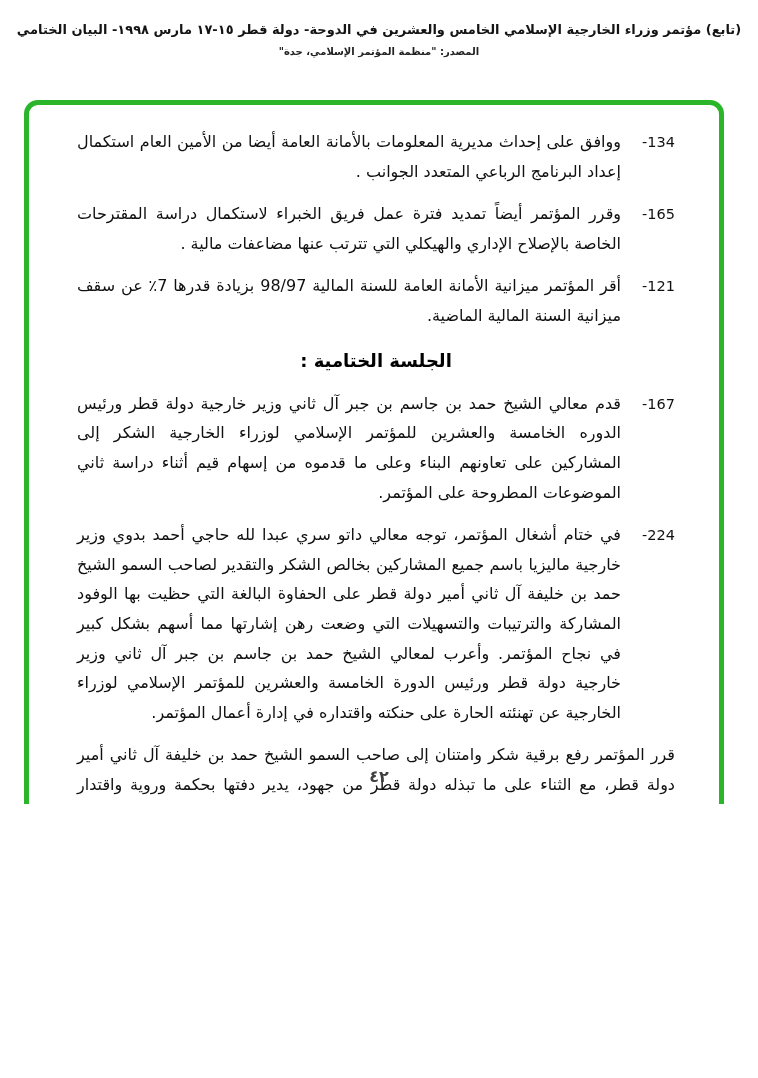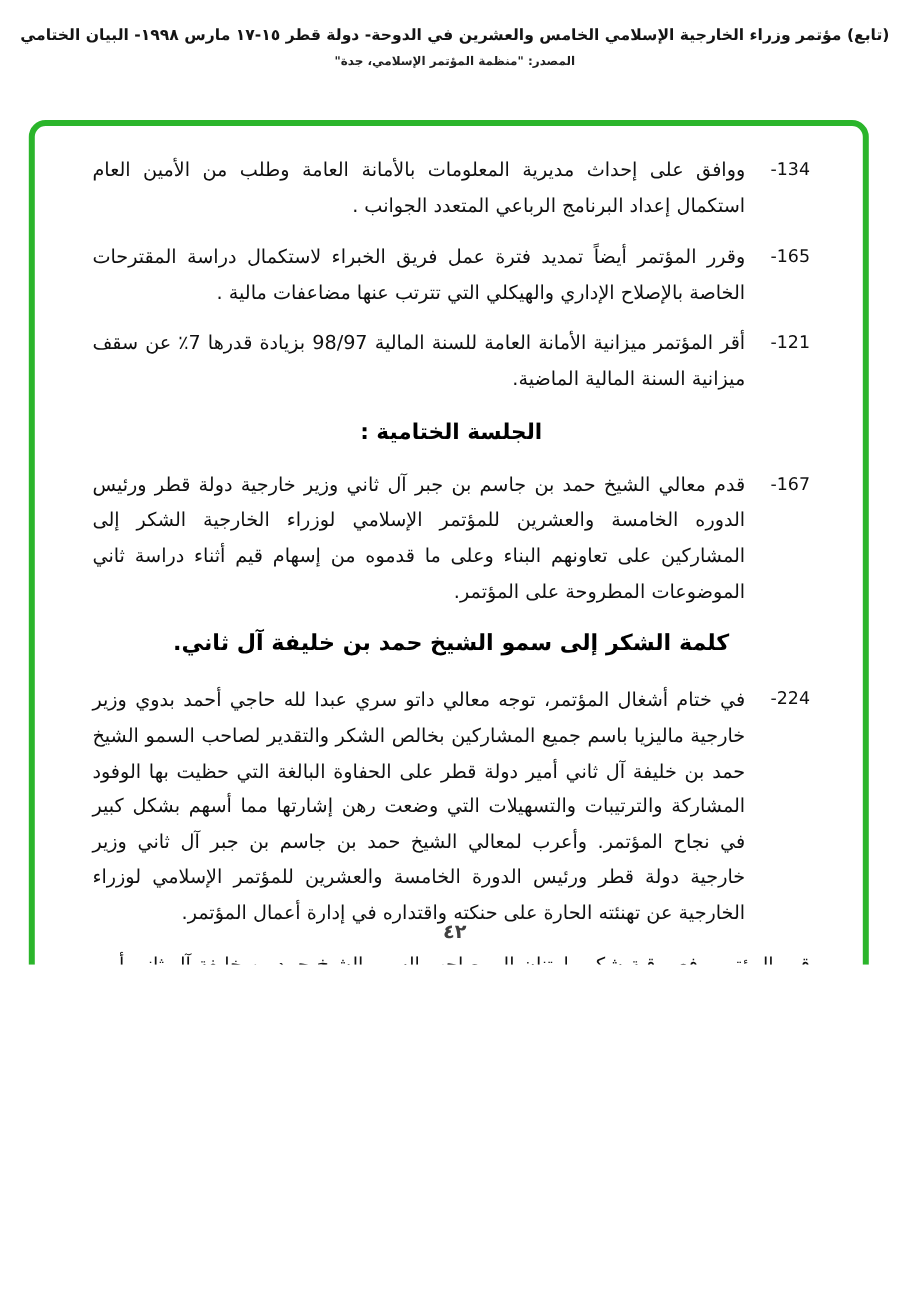--- a/index.html
+++ b/index.html
@@ -101,41 +101,40 @@
 
   <div class="doc-header">(تابع) مؤتمر وزراء الخارجية الإسلامي الخامس والعشرين في الدوحة- دولة قطر ١٥-١٧ مارس ١٩٩٨- البيان الختامي</div>
 
   <div class="doc-source">المصدر: "منظمة المؤتمر الإسلامي، جدة"</div>
 
   <div class="green-box">
     <div class="content">
 
       <div class="item">
         <div class="item-num">134-</div>
-        <div class="item-text">ووافق على إحداث مديرية المعلومات بالأمانة العامة وطلب من الأمين العام استكمال إعداد البرنامج الرباعي المتعدد الجوانب .</div>
+        <div class="item-text">ووافق على إحداث مديرية المعلومات بالأمانة العامة أيضا من الأمين العام استكمال إعداد البرنامج الرباعي المتعدد الجوانب .</div>
       </div>
 
       <div class="item">
         <div class="item-num">165-</div>
         <div class="item-text">وقرر المؤتمر أيضاً تمديد فترة عمل فريق الخبراء لاستكمال دراسة المقترحات الخاصة بالإصلاح الإداري والهيكلي التي تترتب عنها مضاعفات مالية .</div>
       </div>
 
       <div class="item">
         <div class="item-num">121-</div>
         <div class="item-text">أقر المؤتمر ميزانية الأمانة العامة للسنة المالية 98/97 بزيادة قدرها 7٪ عن سقف ميزانية السنة المالية الماضية.</div>
       </div>
 
       <div class="section-heading">الجلسة الختامية :</div>
 
       <div class="item">
         <div class="item-num">167-</div>
         <div class="item-text">قدم معالي الشيخ حمد بن جاسم بن جبر آل ثاني وزير خارجية دولة قطر ورئيس الدوره الخامسة والعشرين للمؤتمر الإسلامي لوزراء الخارجية الشكر إلى المشاركين على تعاونهم البناء وعلى ما قدموه من إسهام قيم أثناء دراسة ثاني الموضوعات المطروحة على المؤتمر.</div>
       </div>
 
-      <div class="thanks-heading">كلمة الشكر إلى سمو الشيخ حمد بن خليفة آل ثاني.</div>
 
       <div class="item">
         <div class="item-num">224-</div>
         <div class="item-text">في ختام أشغال المؤتمر، توجه معالي داتو سري عبدا لله حاجي أحمد بدوي وزير خارجية ماليزيا باسم جميع المشاركين بخالص الشكر والتقدير لصاحب السمو الشيخ حمد بن خليفة آل ثاني أمير دولة قطر على الحفاوة البالغة التي حظيت بها الوفود المشاركة والترتيبات والتسهيلات التي وضعت رهن إشارتها مما أسهم بشكل كبير في نجاح المؤتمر. وأعرب لمعالي الشيخ حمد بن جاسم بن جبر آل ثاني وزير خارجية دولة قطر ورئيس الدورة الخامسة والعشرين للمؤتمر الإسلامي لوزراء الخارجية عن تهنئته الحارة على حنكته واقتداره في إدارة أعمال المؤتمر.</div>
       </div>
 
       <div class="item">
         <div class="item-text">قرر المؤتمر رفع برقية شكر وامتنان إلى صاحب السمو الشيخ حمد بن خليفة آل ثاني أمير دولة قطر، مع الثناء على ما تبذله دولة قطر من جهود، يدير دفتها بحكمة وروية واقتدار سموه، لما فيه نصرة المثل العليا التي يقوم عليها عمل منظمة المؤتمر الإسلامي، وكذا الإشادة بحظوة قطر باستضافة الدورة التاسعة لمؤتمر القمة الإسلامي على أعتاب القرن الحادي والعشرين.</div>
       </div>
 

